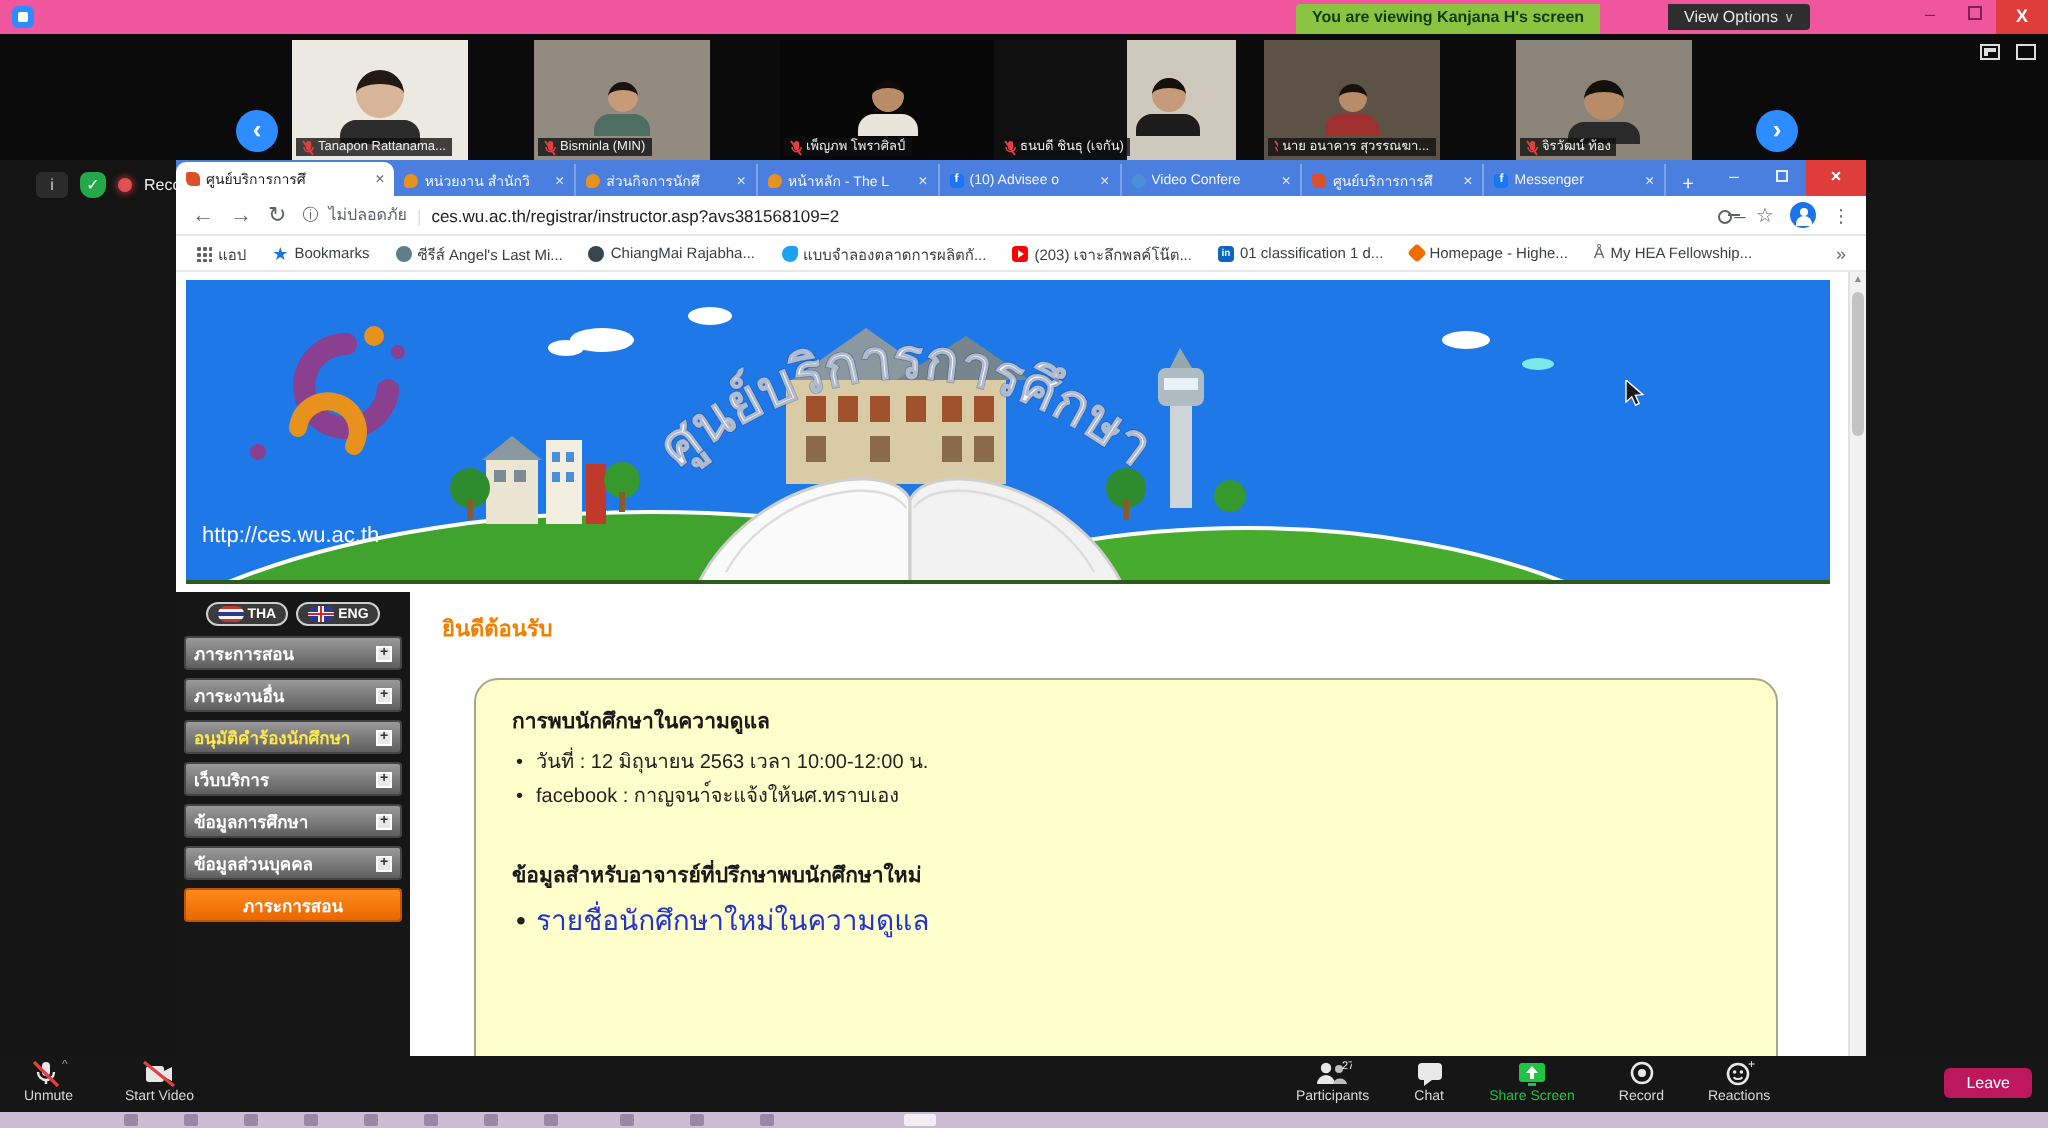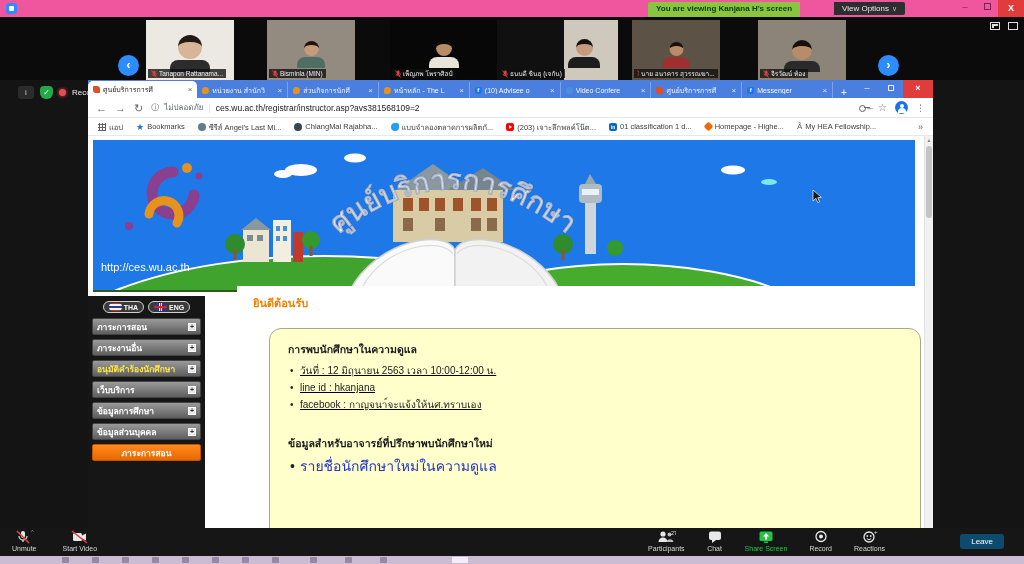--- a/index.html
+++ b/index.html
@@ -120,45 +120,45 @@
   .sbtn { height:17px; margin:0 0 4px; background:linear-gradient(180deg,#9a9a9a,#5e5e5e);
     border:1px solid #444; border-radius:2px; color:#fff; font-size:8.5px; font-weight:bold;
     display:flex; align-items:center; justify-content:flex-end; gap:5px; padding:0 4px; }
   .sbtn .lbl { flex:1; text-align:left; white-space:nowrap; overflow:hidden; }
   .sbtn.hl .lbl { color:#ffe84a; }
   .plus { width:8px; height:8px; background:#e8e8e8; border:1px solid #fff; color:#333; font-size:7px;
     line-height:6px; text-align:center; flex:none; }
   .sbtn.logout { background:linear-gradient(180deg,#ff8a1e,#e86800); border-color:#c05400; justify-content:center; }
   .sbtn.logout .lbl { flex:none; }
 
-  .content { position:absolute; left:117px; top:150px; width:719px; height:268px; background:#fff; padding:8px 0 0 16px;margin-left:32px; }
+  .content { position:absolute; left:117px; top:161px; width:719px; height:268px; background:#fff; padding:8px 0 0 16px; }
   .welcome { color:#f08000; font-size:11px; font-weight:bold; }
   .iname { color:#d42a2a; font-size:13.5px; font-weight:bold; margin-top:8px; }
   .notebox { margin:16px 0 0 16px; width:652px; height:220px; background:#ffffcc; border:1px solid #a8a888;
     border-radius:12px; padding:12px 18px; }
   .nb-h { font-size:10.5px; font-weight:bold; color:#1a1a1a; }
-  .nb-ul { list-style:none; margin-top:4px;text-decoration:underline; }
+  .nb-ul { list-style:none; margin-top:4px; }
   .nb-ul li { font-size:10px; color:#222; line-height:17px; padding-left:12px; position:relative; }
   .nb-ul li::before { content:"•"; position:absolute; left:2px; color:#222; }
   .nb-h2 { font-size:10.5px; font-weight:bold; color:#1a1a1a; margin-top:22px; }
   .nb-links { list-style:none; margin-top:5px; }
   .nb-links li { font-size:14px; color:#2233cc; line-height:18px; padding-left:12px; position:relative; }
   .nb-links li::before { content:"•"; position:absolute; left:2px; color:#222; }
 
   .cursor { position:absolute; left:724px; top:110px; width:12px; height:14px; z-index:40; }
 
   
   .ztool { position:absolute; left:0; top:528px; width:1024px; height:28px; background:#161616; }
   .zgrp-left { position:absolute; left:12px; top:2px; display:flex; gap:26px; }
   .zbtn { display:flex; flex-direction:column; align-items:center; gap:1px; color:#d8d8d8; font-size:7px; }
   .zbtn svg { display:block; }
   .zbtn .cap { white-space:nowrap; }
   .zbtn.green { color:#23c343; }
   .zgrp-center { position:absolute; left:648px; top:2px; display:flex; gap:22px; }
-  .leavebtn { position:absolute; right:20px; top:6px; background:#0c4a6e; color:#fff; font-size:8px;
+  .leavebtn { position:absolute; right:8px; top:6px; background:#be185d; color:#fff; font-size:8px;
     padding:3px 11px; border-radius:3px; }
 
   
   .taskbar { position:absolute; left:0; top:556px; width:1024px; height:8px; background:#cbbcd4; }
   .tb-ico { position:absolute; top:1px; width:7px; height:6px; background:rgba(90,70,110,.45); border-radius:1px; }
   .tb-ico.lit { background:rgba(255,255,255,.75); }
 </style>
 </head>
 <body>
 
@@ -504,21 +504,20 @@
             <span class="lbl">ภาระการสอน</span>
           </div>
       </div>
 
       <div class="content">
         <div class="welcome">ยินดีต้อนรับ</div>
         <div class="notebox">
           <div class="nb-h">การพบนักศึกษาในความดูแล</div>
           <ul class="nb-ul">
             <li>วันที่ : 12 มิถุนายน 2563 เวลา 10:00-12:00 น.</li>
-            <li>line id : hkanjana</li>
             <li>facebook : กาญจนา์จะแจ้งให้นศ.ทราบเอง</li>
           </ul>
           <div class="nb-h2">ข้อมูลสำหรับอาจารย์ที่ปรึกษาพบนักศึกษาใหม่</div>
           <ul class="nb-links">
             <li>รายชื่อนักศึกษาใหม่ในความดูแล</li>
           </ul>
 
         </div>
       </div>
 

